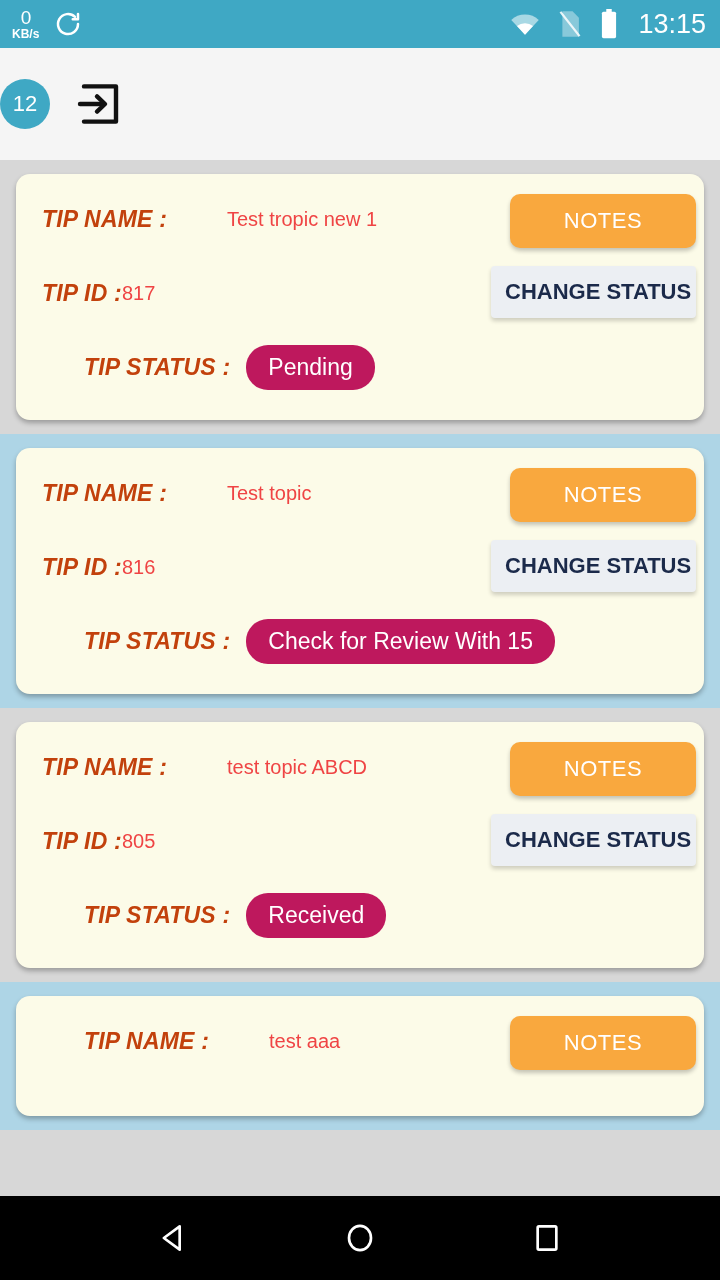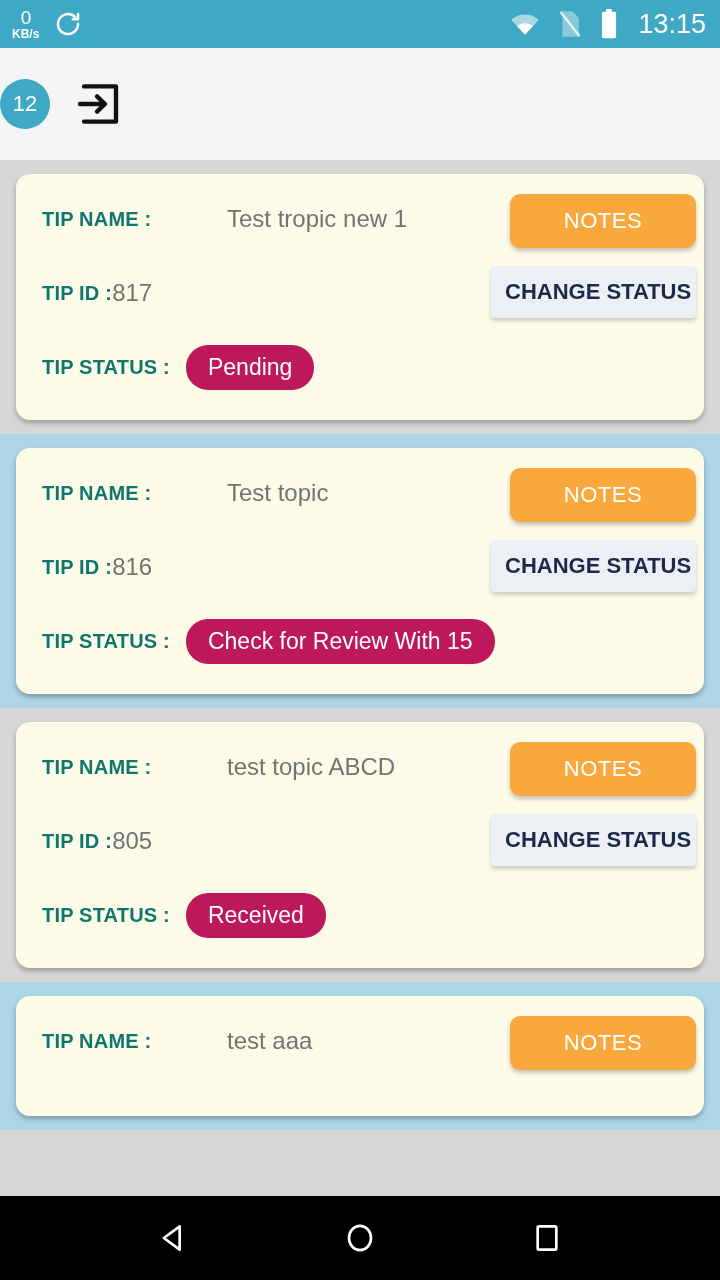--- a/index.html
+++ b/index.html
@@ -99,33 +99,34 @@
   .tip-card.partial { min-height: 120px; padding-bottom: 0; overflow: hidden; }
 
   .card-grid { position: relative; }
 
   .field-row {
     display: flex;
     align-items: center;
     min-height: 50px;
     margin-bottom: 24px;
   }
-  .field-row:last-child { margin-bottom: 0; }
+  .field-row:last-child { margin-bottom: 0; margin-left: 42px; }
 
   .field-label {
-    font-size: 20px;
+    font-size: 23px;
     font-weight: 700;
-    color: #0f766e;
+    color: #c2410c;
     letter-spacing: 0.2px;
     white-space: nowrap;
+    font-style: italic;
   }
   .field-value {
-    font-size: 24px;
+    font-size: 20px;
     font-weight: 400;
-    color: #737373;
+    color: #ef4444;
     white-space: nowrap;
   }
   .name-label { width: 185px; }
   .id-label { }
 
   .status-pill {
     display: inline-flex;
     align-items: center;
     background: #be185d;
     color: #ffffff;

